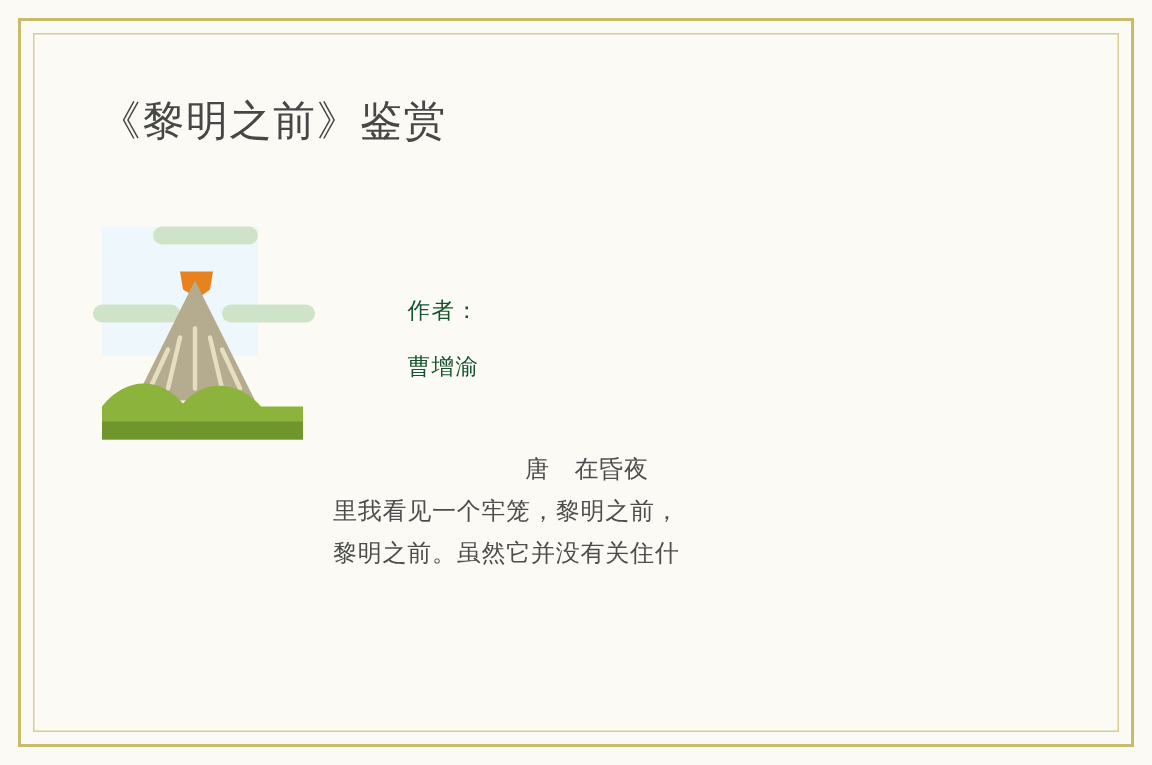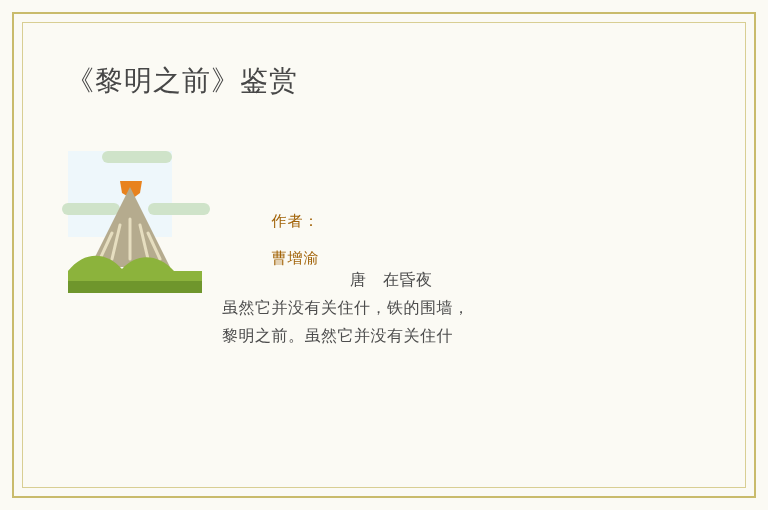--- a/index.html
+++ b/index.html
@@ -60,43 +60,44 @@
   .illustration {
     position: absolute;
     left: 62px;
     top: 147px;
     width: 148px;
     height: 150px;
   }
   .author-line {
     position: absolute;
     left: 237px;
-    top: 194px;
+    top: 180px;
     font-size: 15px;
-    color: #a16207;
+    color: #14532d;
     white-space: pre;
     font-family: "DejaVu Sans", sans-serif;
     letter-spacing: 1px;
   }
   .body-text {
     position: absolute;
     left: 222px;
     top: 266px;
     width: 430px;
     font-size: 16px;
     line-height: 28px;
     color: #4d4d4d;
     font-family: "DejaVu Sans", sans-serif;
     letter-spacing: 0.5px;
   }
   .body-line {
     white-space: pre;
   }
   .body-line.indent-1 {
     padding-left: 128px;
+    margin-top: 33px;
   }
 </style>
 </head>
 <body>
 
 <div class="page">
 
   <div class="frame-outer"></div>
   <div class="frame-inner"></div>
 
@@ -132,18 +133,18 @@
     </div>
 
     <div class="author-line">
       <span>作者：</span>
       <span style="display:inline-block;width:60px;"></span>
       <span>曹增渝</span>
     </div>
 
     <div class="body-text">
       <div class="body-line indent-1">唐　在昏夜</div>
-      <div class="body-line">虽然它并没有关住什，铁的围墙，</div>
+      <div class="body-line">里我看见一个牢笼，黎明之前，</div>
       <div class="body-line">黎明之前。虽然它并没有关住什</div>
     </div>
 
   </div>
 </div>
 
 </body></html>

